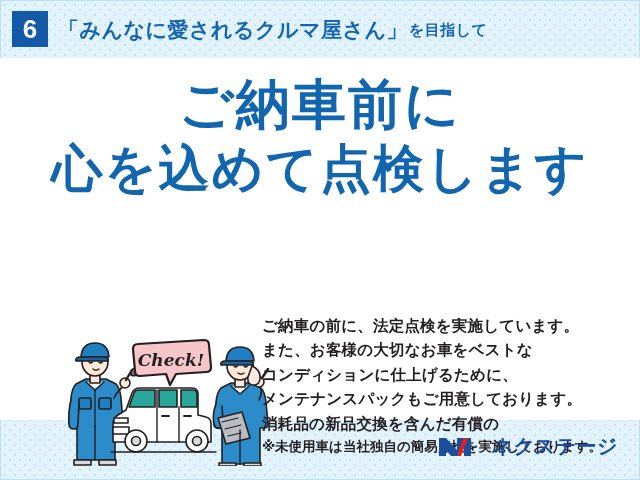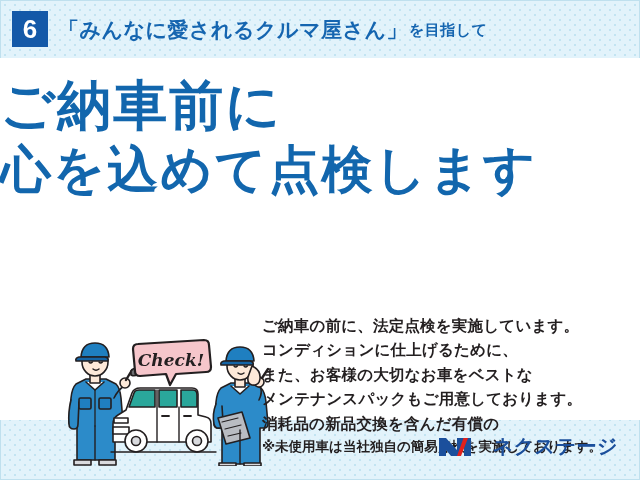--- a/index.html
+++ b/index.html
@@ -38,23 +38,24 @@
   .ht-main{font-size:21px;font-weight:bold;letter-spacing:0.5px;text-align:center;}
   .ht-sub{font-size:15px;font-weight:bold;letter-spacing:0.5px;padding-left:1px;}
 
   
   .card{
     position:absolute;left:0px;top:58px;width:640px;height:362px;
     background:#ffffff;
   }
 
   .headline{
-    position:absolute;left:0;top:18px;width:640px;
+    position:absolute;left:0;top:18px;width:640px;text-align:center;
     color:#1266ad;font-weight:bold;line-height:1.08;
     letter-spacing:2px;
+    font-family:Liberation Serif, serif;
   }
   .hl1{font-size:54px;}
   .hl2{font-size:51px;display:block;margin-top:8px;}
 
   
   .body-copy{
     position:absolute;left:262px;top:256px;width:360px;
     color:#231f20;font-size:15.5px;line-height:1.58;font-weight:bold;
     letter-spacing:0.2px;
   }
@@ -199,22 +200,22 @@
             <path d="M178 137 l17 0 l0 3 l-17 0 z" fill="#d9dade"></path>
           </g>
         </g>
 
         <text x="105" y="40" text-anchor="middle" font-family="'DejaVu Serif', serif" font-style="italic" font-size="17" font-weight="bold" fill="#231f20">Check!</text>
       </svg>
     </div>
 
     <div class="body-copy">
       <p>ご納車の前に、法定点検を実施しています。</p>
+      <p>また、お客様の大切なお車をベストな</p>
       <p>コンディションに仕上げるために、</p>
-      <p>また、お客様の大切なお車をベストな</p>
       <p>メンテナンスパックもご用意しております。</p>
       <p>消耗品の新品交換を含んだ有償の</p>
       <p class="note">※未使用車は当社独自の簡易点検を実施しております。</p>
     </div>
 
   </div>
 
   <div class="footer-logo">
     <svg class="logo-mark" viewBox="0 0 34 24" xmlns="http://www.w3.org/2000/svg">
       <path d="M1 22 L1 4 L8 4 L19 16 L19 4 L26 4 L26 10 L20 22 L13 22 L8 16 L8 22 Z" fill="#1b4f9c"></path>

